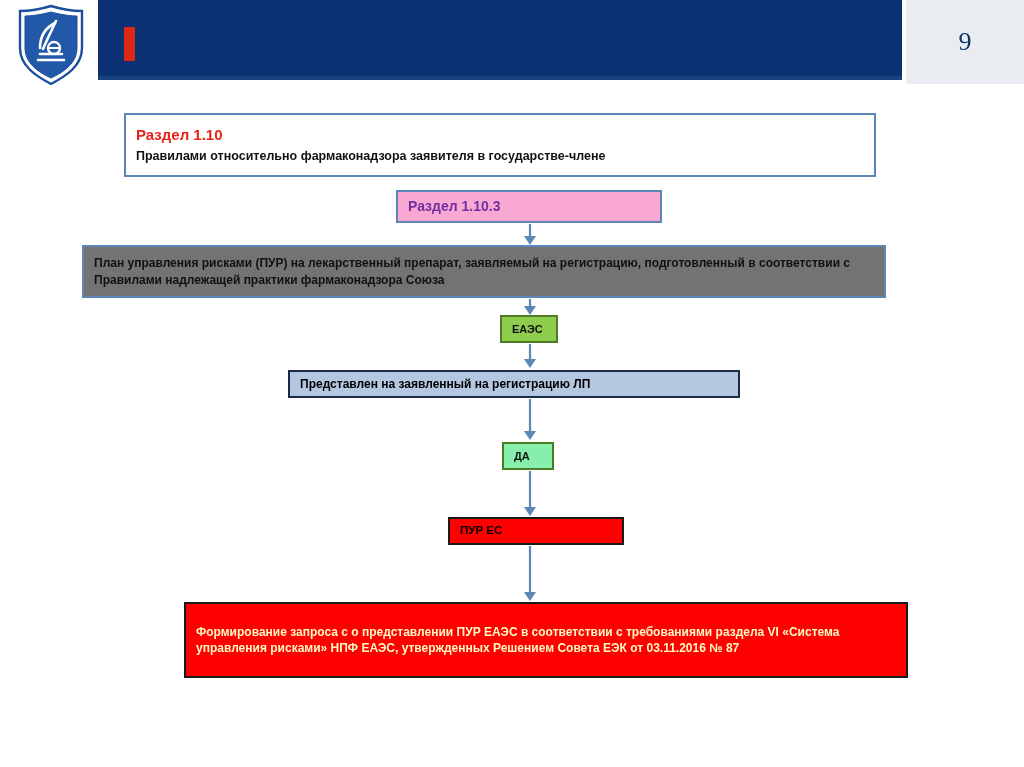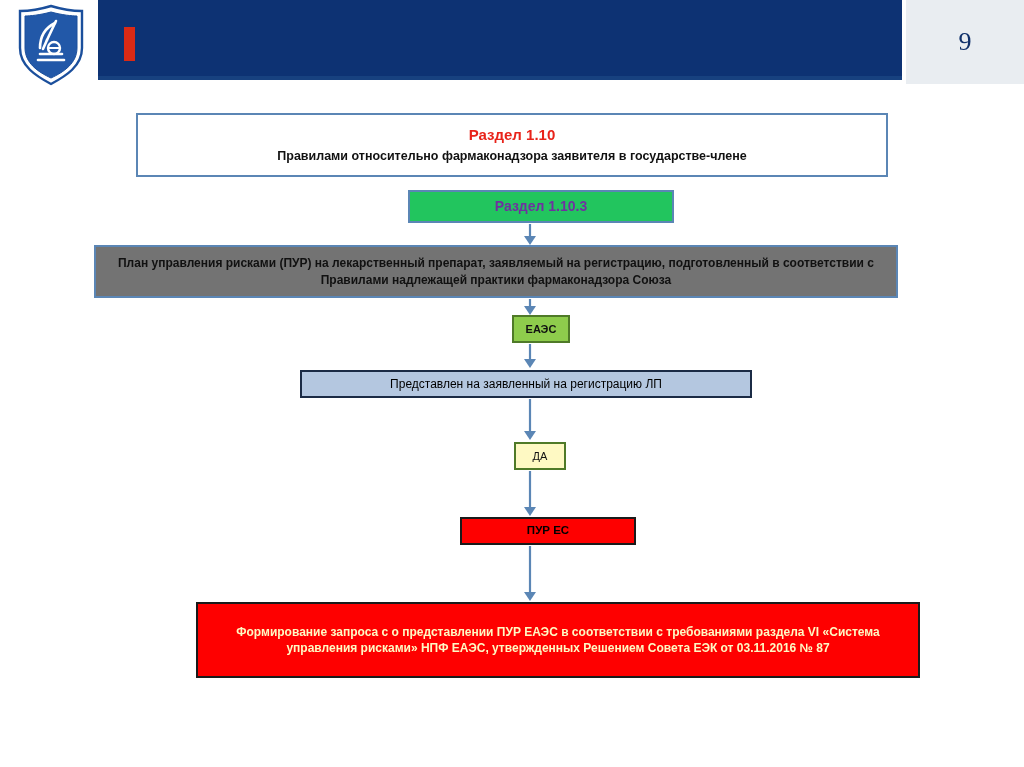--- a/index.html
+++ b/index.html
@@ -79,22 +79,21 @@
   }
   .logo svg { display: block; }
 
   
   .box {
     position: absolute;
     box-sizing: border-box;
     display: flex;
     align-items: center;
     justify-content: center;
-    text-align: center;
-    margin-left: 12px;
+    text-align: left;
   }
   .box-inner {
     width: 100%;
     padding: 0 10px;
     box-sizing: border-box;
     line-height: 1.35;
   }
 
   
   .box-title {
@@ -118,21 +117,21 @@
     font-weight: bold;
   }
 
   
   .box-section {
     left: 396px;
     top: 190px;
     width: 266px;
     height: 33px;
     border: 2px solid #5b86b5;
-    background: #22c55e;
+    background: #f9a8d4;
     color: #7030a0;
     font-size: 14px;
     font-weight: bold;
   }
 
   
   .box-desc {
     left: 82px;
     top: 245px;
     width: 804px;
@@ -153,37 +152,37 @@
     color: #111111;
     font-size: 11px;
     font-weight: bold;
   }
   .box-da {
     left: 502px;
     top: 442px;
     width: 52px;
     height: 28px;
     border: 2px solid #4f7a28;
-    background: #fef9c3;
+    background: #86efac;
     color: #111111;
     font-size: 11px;
-    font-weight: normal;
+    font-weight: bold;
   }
 
   
   .box-submitted {
     left: 288px;
     top: 370px;
     width: 452px;
     height: 28px;
     border: 2px solid #1b2b45;
     background: #b4c7e0;
     color: #000000;
     font-size: 12px;
-    font-weight: normal;
+    font-weight: bold;
   }
 
   
   .box-redsmall {
     left: 448px;
     top: 517px;
     width: 176px;
     height: 28px;
     border: 2px solid #1a1a1a;
     background: #fe0000;

